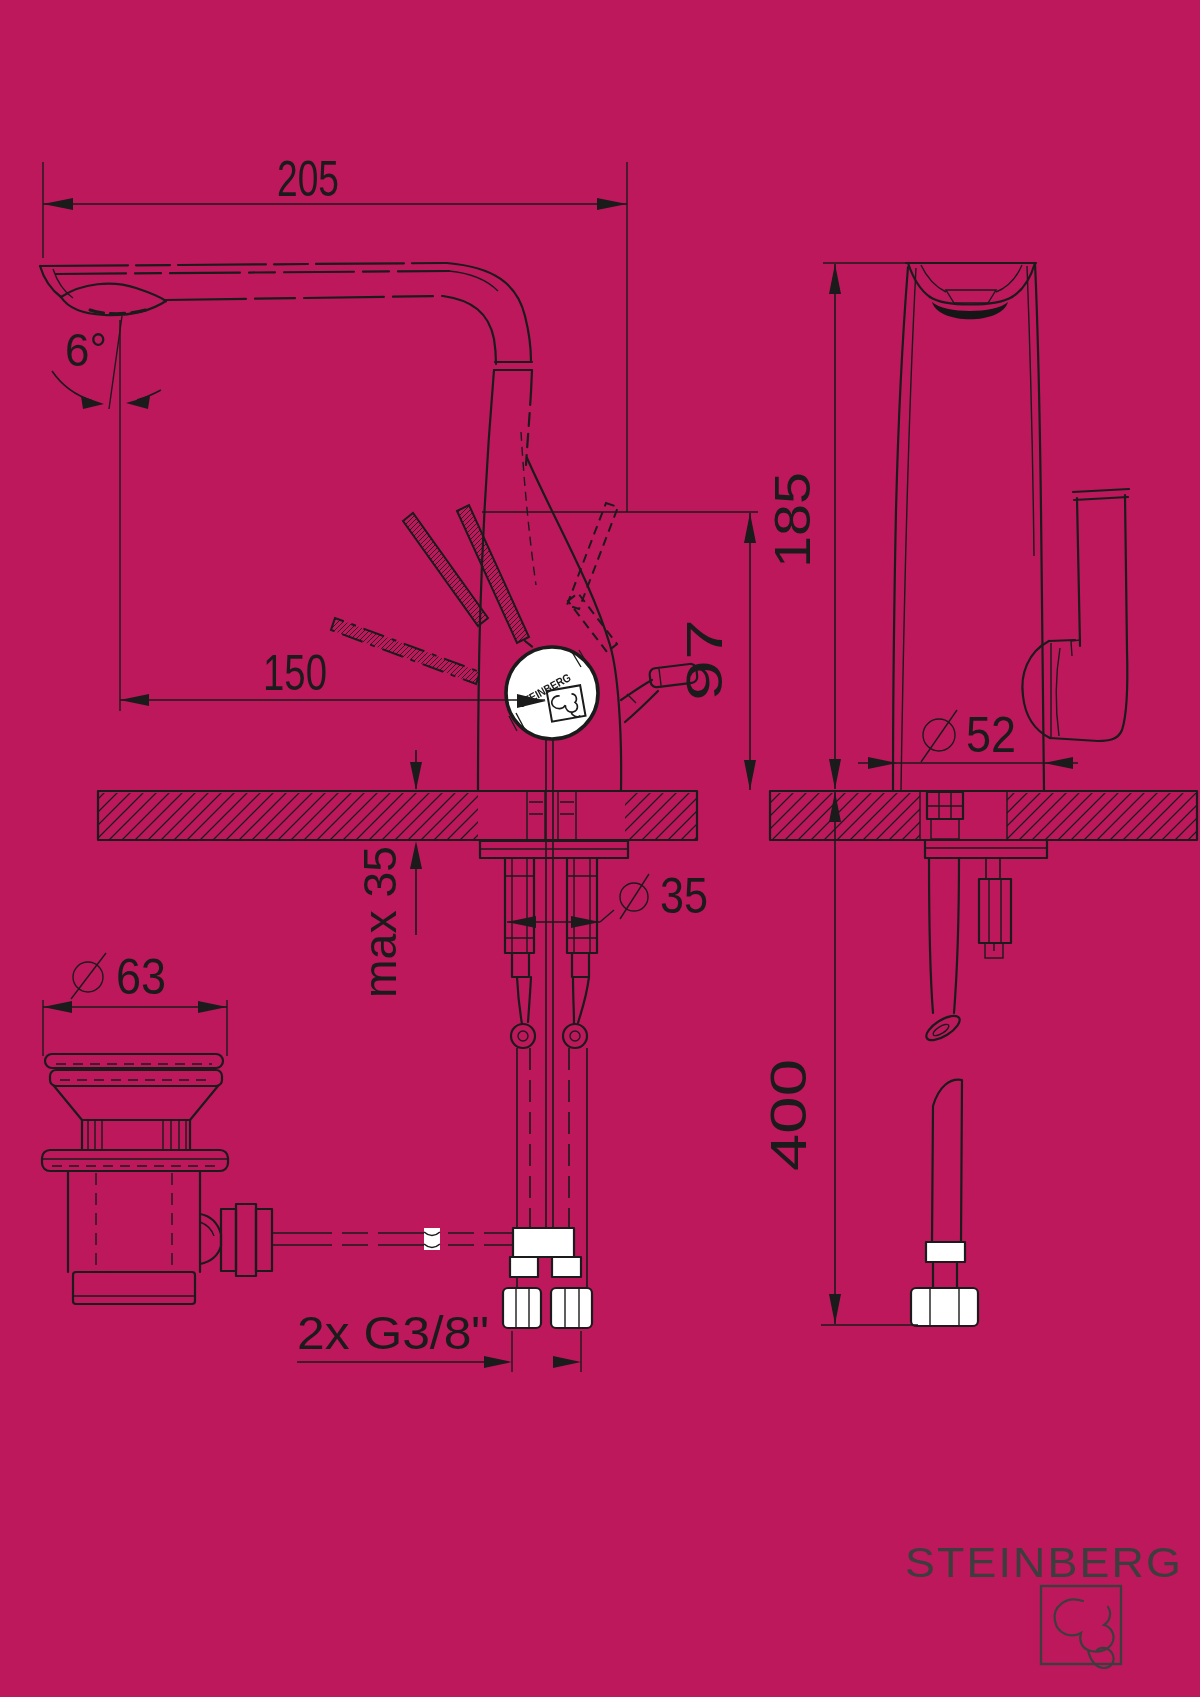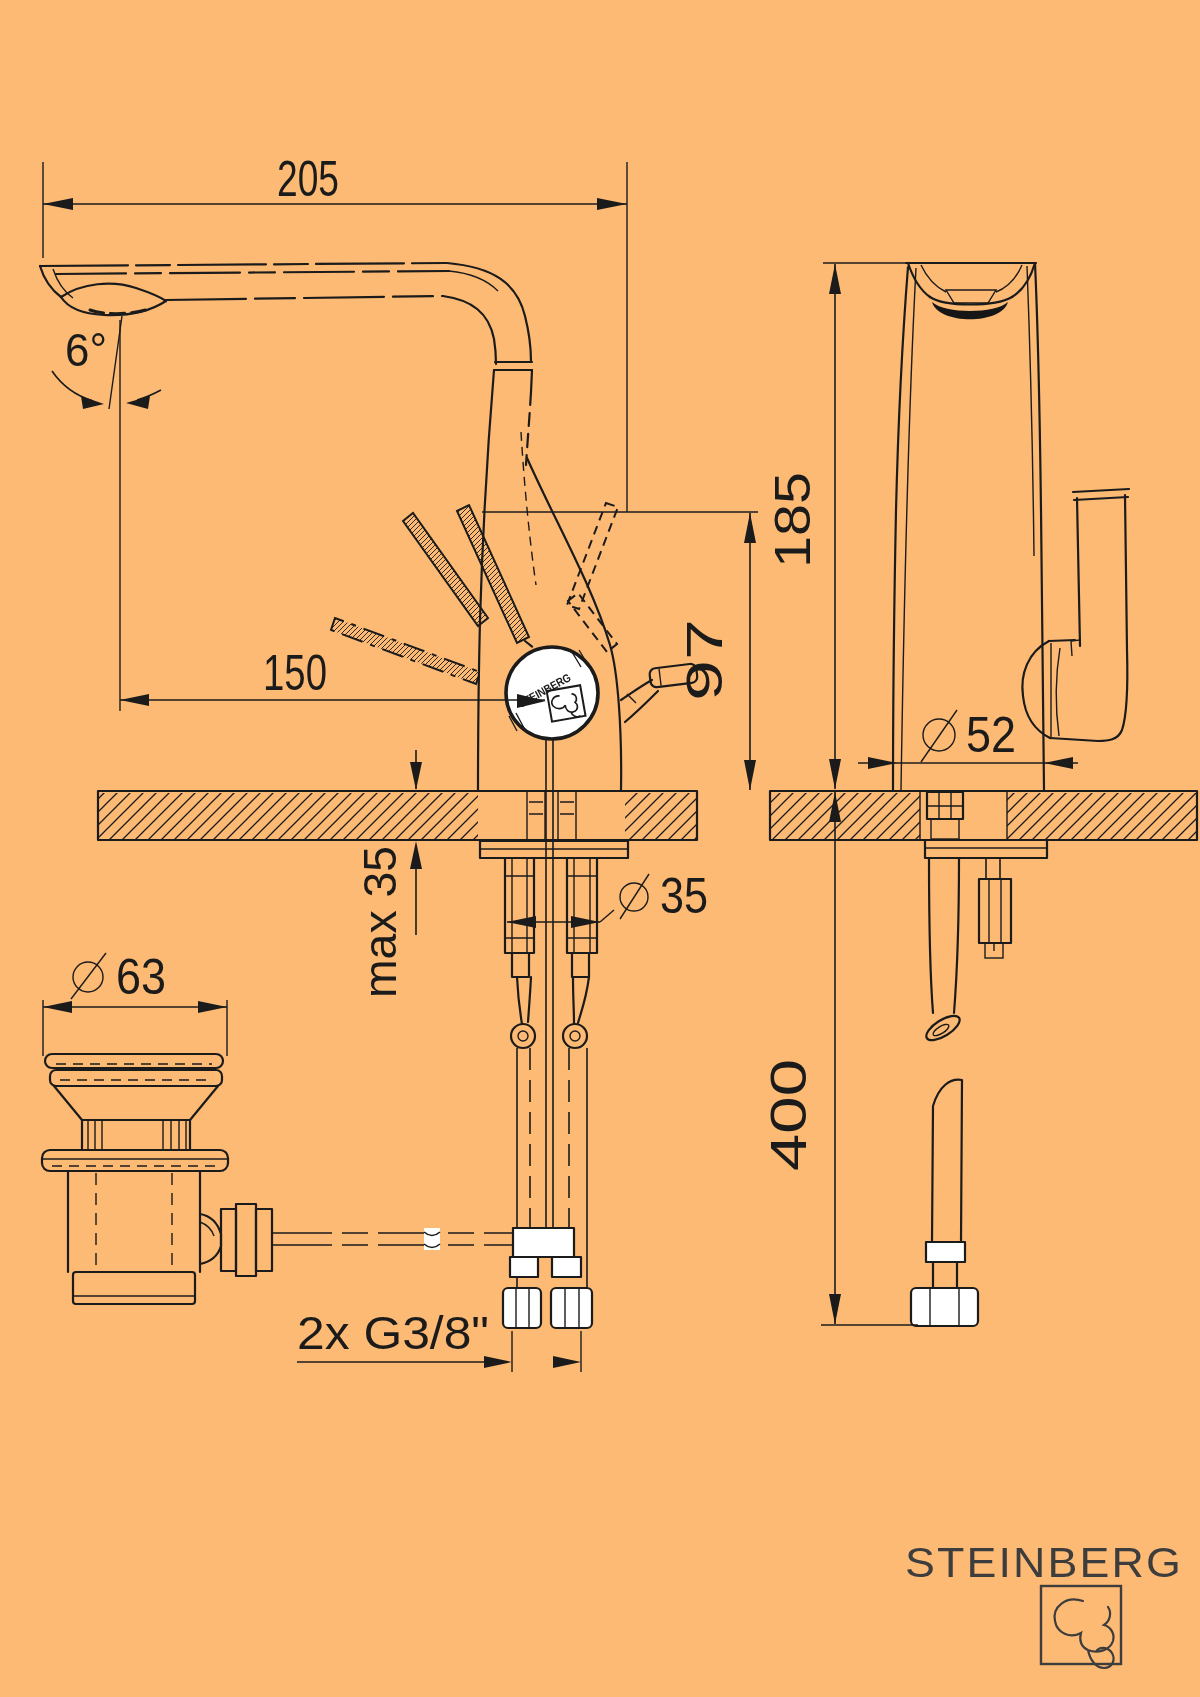--- a/index.html
+++ b/index.html
@@ -1,16 +1,16 @@
 <!DOCTYPE html>
 <html><head>
 <meta charset="utf-8">
 <style>
   html,body{margin:0;padding:0;background:#fff;}
-  #canvas{position:relative;width:1200px;height:1697px;background:#fdba74;overflow:hidden;
+  #canvas{position:relative;width:1200px;height:1697px;background:#be185d;overflow:hidden;
           font-family:"Liberation Sans", sans-serif;}
   svg{display:block;}
   .ln    {stroke:#1b1b1b;stroke-width:2.2;fill:none;stroke-linecap:round;stroke-linejoin:round;}
   .ln-b  {stroke:#1b1b1b;stroke-width:3;fill:none;stroke-linecap:round;}
   .thin  {stroke:#1b1b1b;stroke-width:1.4;fill:none;}
   .dim   {stroke:#1b1b1b;stroke-width:1.6;fill:none;}
   .arrow {fill:#1b1b1b;stroke:none;}
   .dash  {stroke-dasharray:13 8;}
   .dash2 {stroke-dasharray:9 6;}
   .hdash {stroke-dasharray:10 7;}

